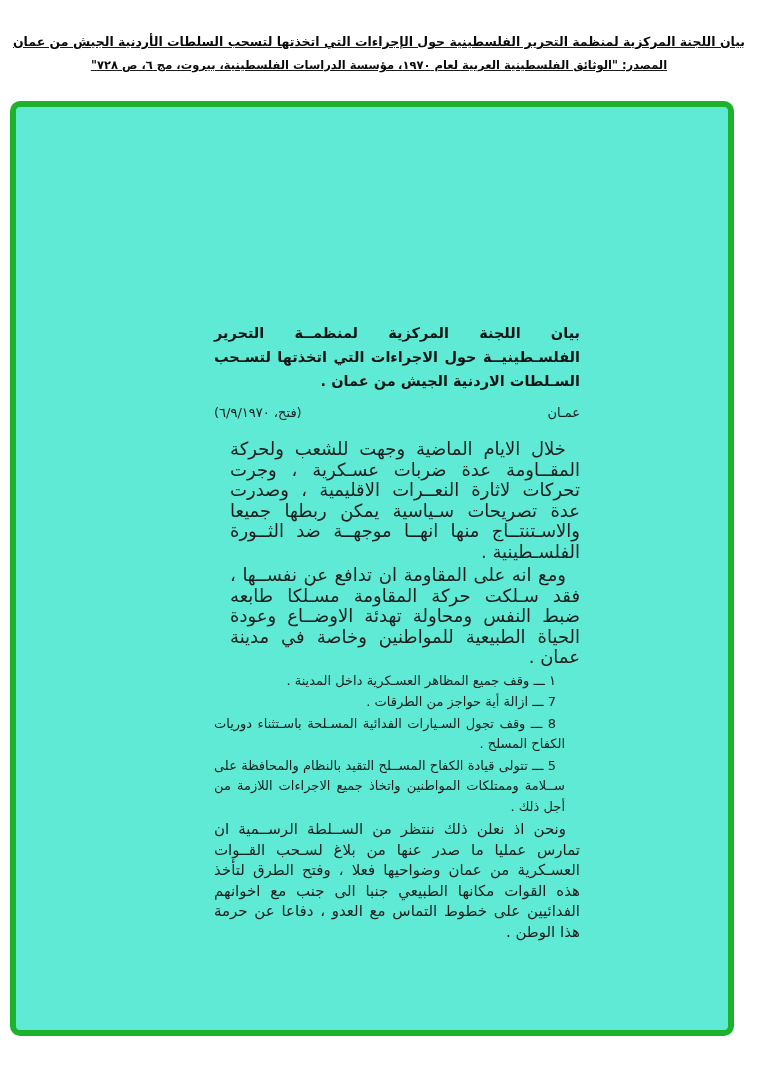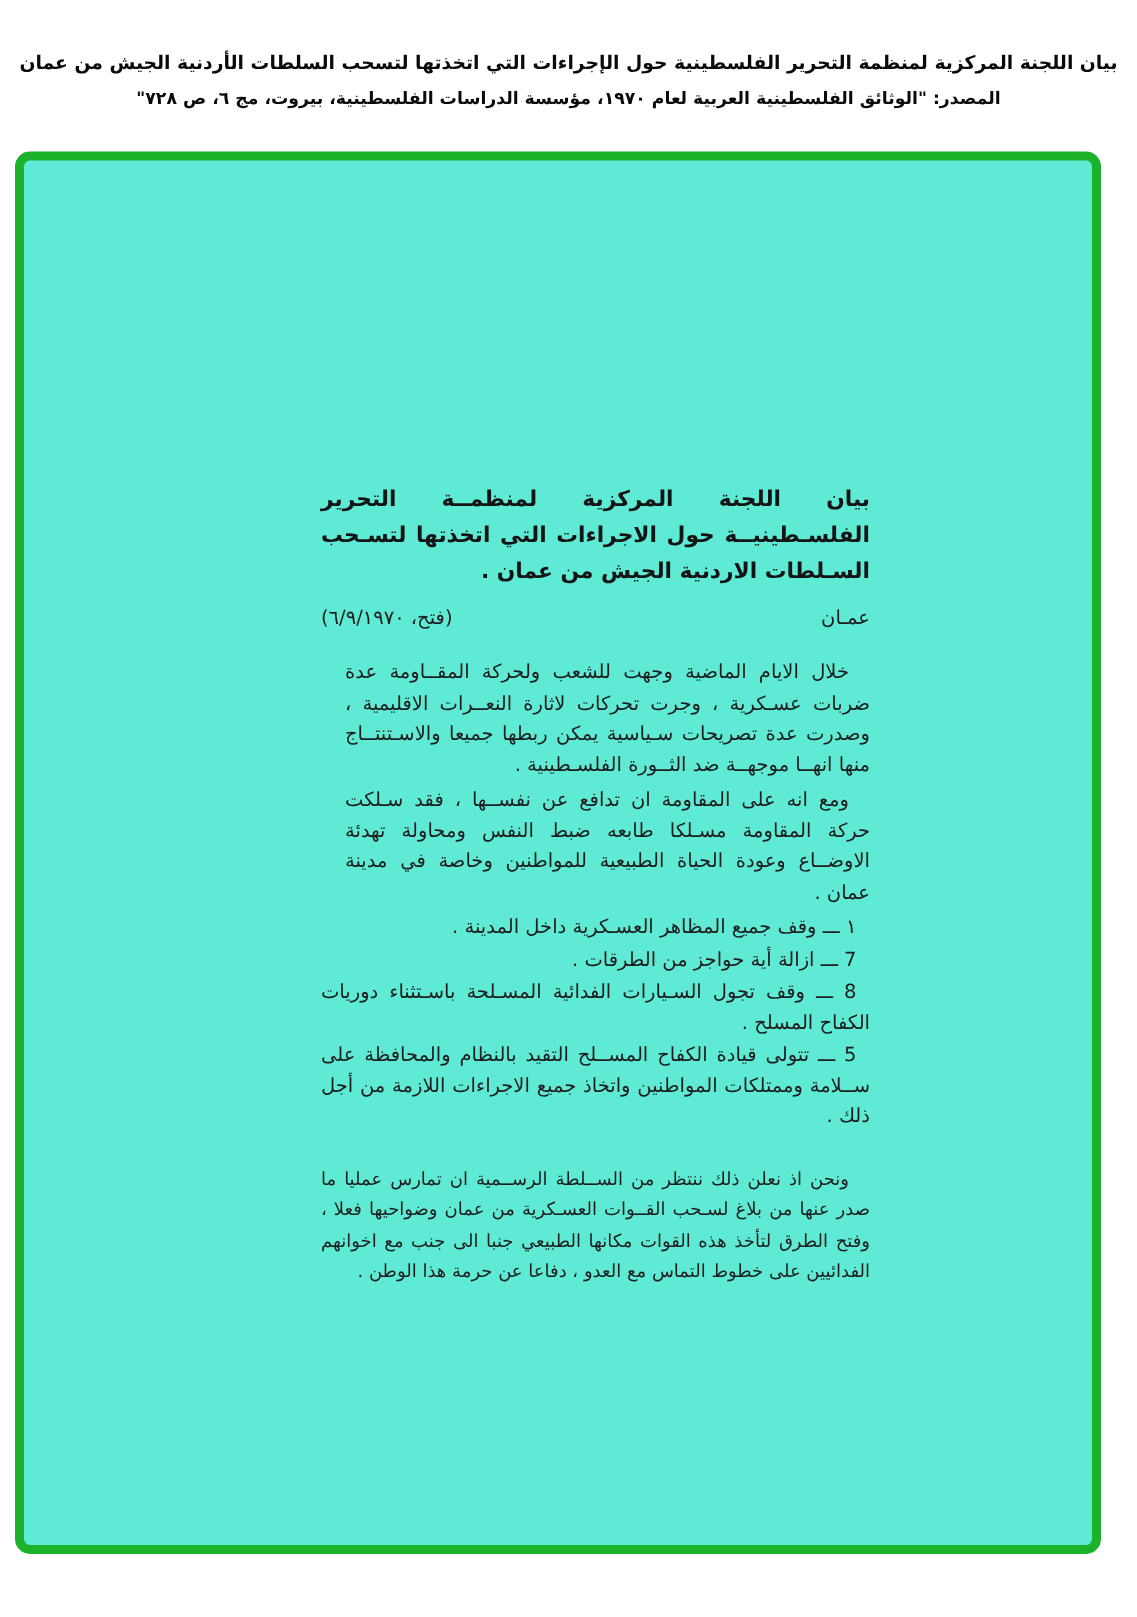--- a/index.html
+++ b/index.html
@@ -17,20 +17,21 @@
   }
 
   
   .page-caption {
     position: absolute;
     top: 33px;
     left: 0;
     width: 758px;
     text-align: center;
     direction: rtl;
+    text-decoration: underline;
   }
   .page-caption .cap-line1 {
     font-size: 12.5px;
     font-weight: bold;
     line-height: 18px;
     letter-spacing: 0.2px;
     color: #0a0a0a;
   }
   .page-caption .cap-line2 {
     font-size: 11.5px;
@@ -72,35 +73,35 @@
   }
   .doc-dateline {
     display: flex;
     justify-content: space-between;
     align-items: baseline;
     font-size: 13px;
     line-height: 20px;
     margin: 0 0 16px 0;
   }
   .doc-para {
-    font-size: 13px;
+    font-size: 18px;
     line-height: 20.5px;
     margin: 0 0 3px 16px;
     text-indent: 14px;
   }
   .doc-list-item {
     font-size: 13px;
     line-height: 20.5px;
-    margin: 0 0 1px 0;
+    margin: 0 15px 1px 0;
     text-indent: 9px;
   }
   .doc-closing {
-    font-size: 12px;
+    font-size: 15px;
     line-height: 20.5px;
-    margin: 20px 0 0 0;
+    margin: 2px 0 0 0;
     text-indent: 14px;
   }
 </style>
 </head>
 <body>
 
 <div class="page-caption">
   <div class="cap-line1">بيان اللجنة المركزية لمنظمة التحرير الفلسطينية حول الإجراءات التي اتخذتها لتسحب السلطات الأردنية الجيش من عمان</div>
   <div class="cap-line2">المصدر: "الوثائق الفلسطينية العربية لعام ١٩٧٠، مؤسسة الدراسات الفلسطينية، بيروت، مج ٦، ص ٧٢٨"</div>
 </div>

